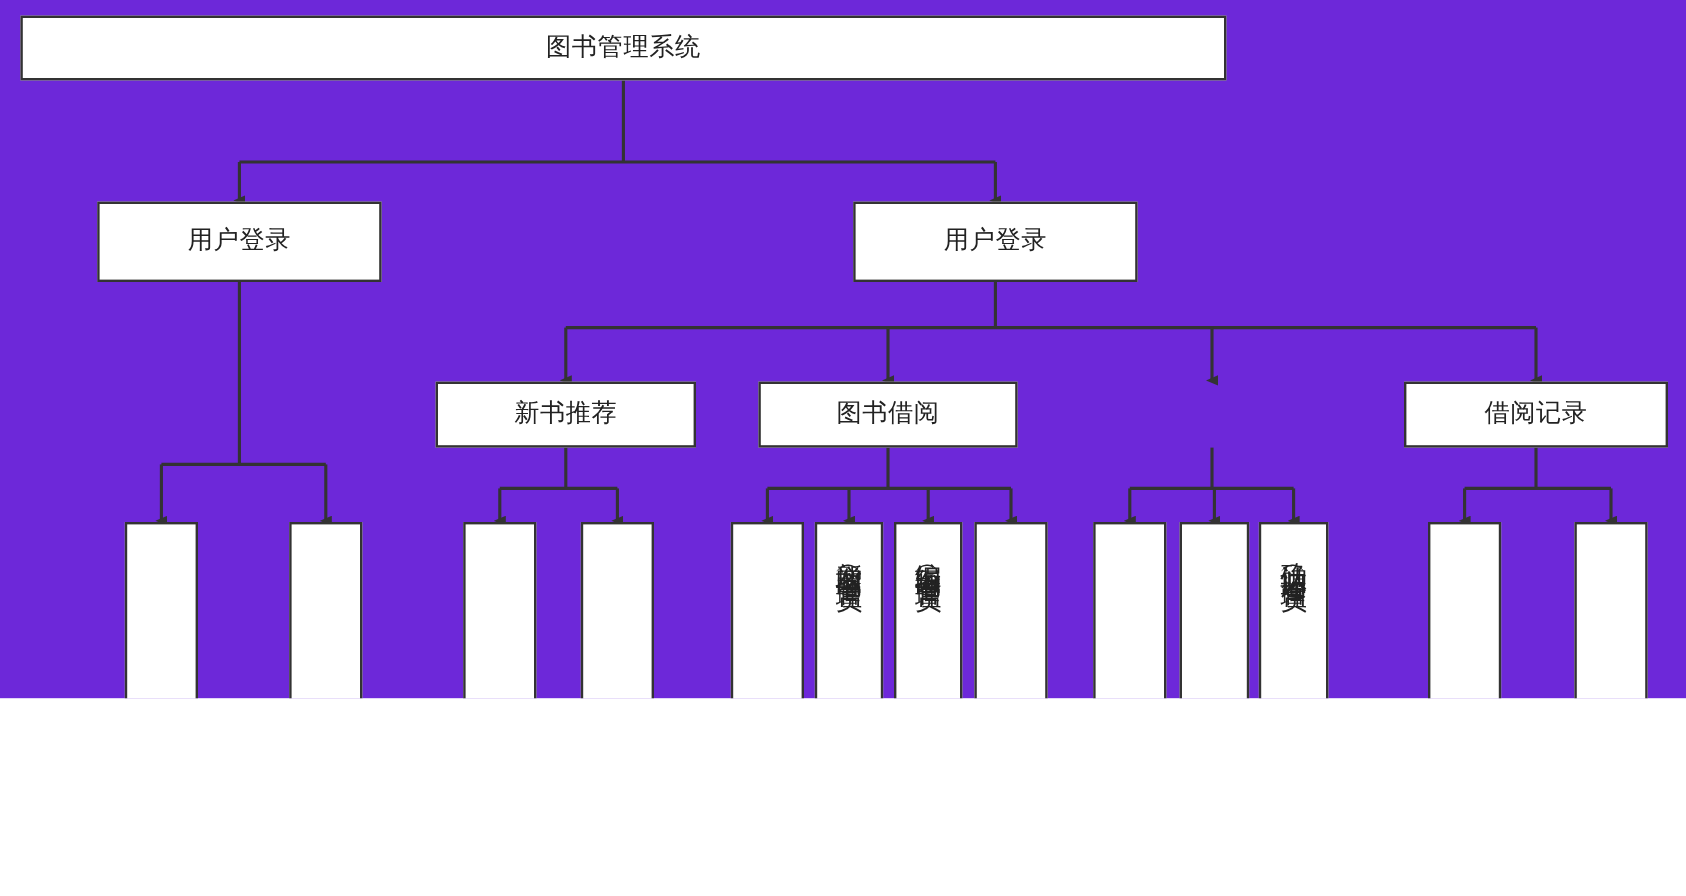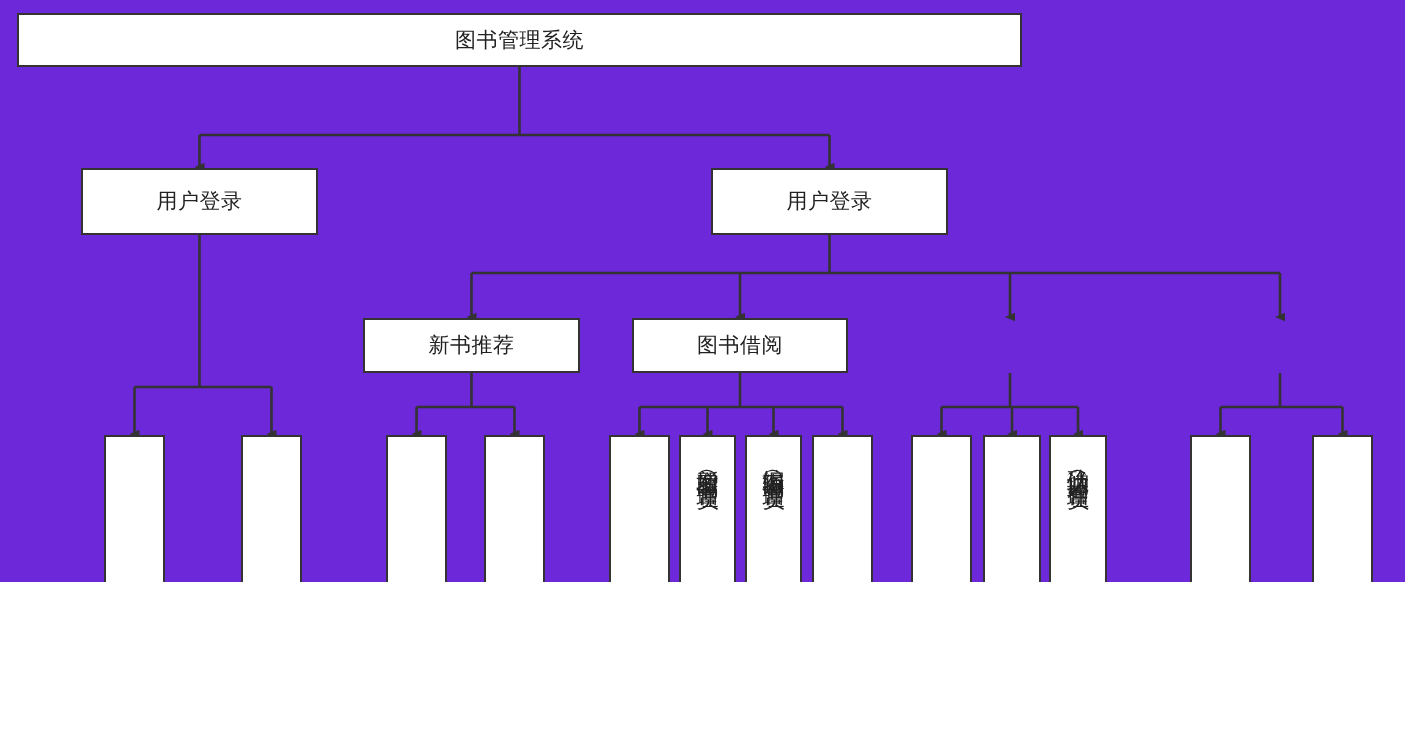--- a/index.html
+++ b/index.html
@@ -130,20 +130,23 @@
   <div class="node-box" style="left: 711px; top: 168px; width: 237px; height: 67px;">
     <span class="node-label">用户登录</span>
   </div>
 
   <div class="node-box" style="left: 363px; top: 318px; width: 217px; height: 55px;">
     <span class="node-label">新书推荐</span>
   </div>
   <div class="node-box" style="left: 632px; top: 318px; width: 216px; height: 55px;">
     <span class="node-label">图书借阅</span>
   </div>
+  <div class="node-box" style="left: 1170px; top: 318px; width: 220px; height: 55px;">
+    <span class="node-label">借阅记录</span>
+  </div>
 
   <div class="node-box leaf centered" style="left: 104px; top: 435px; width: 61px; height: 299px;">
     <span class="node-label">用户登录</span>
   </div>
   <div class="node-box leaf centered" style="left: 241px; top: 435px; width: 61px; height: 299px;">
     <span class="node-label">注销登录</span>
   </div>
   <div class="node-box leaf centered" style="left: 386px; top: 435px; width: 61px; height: 299px;">
     <span class="node-label">查询图书</span>
   </div>

